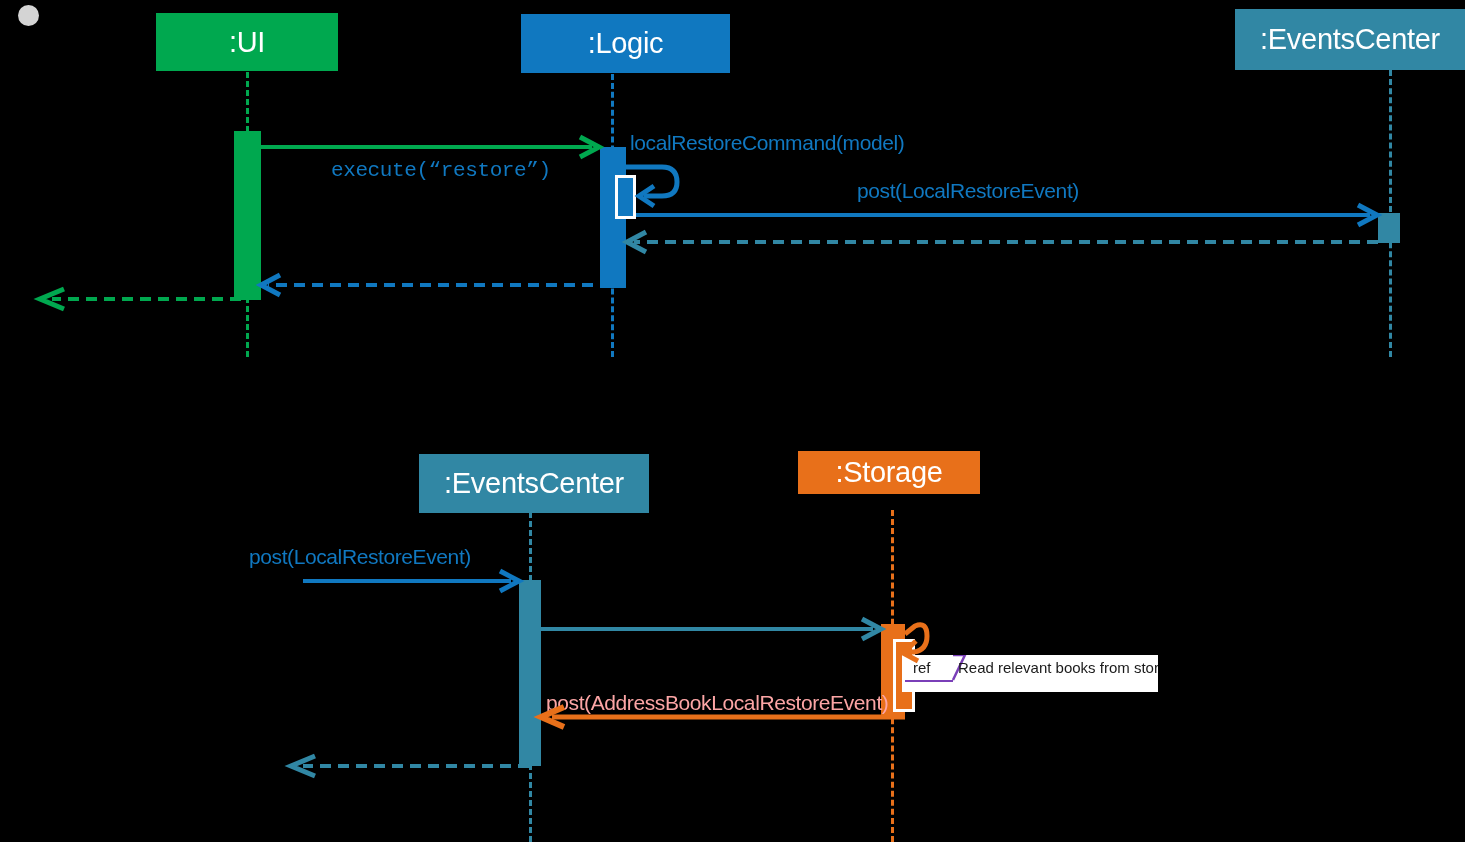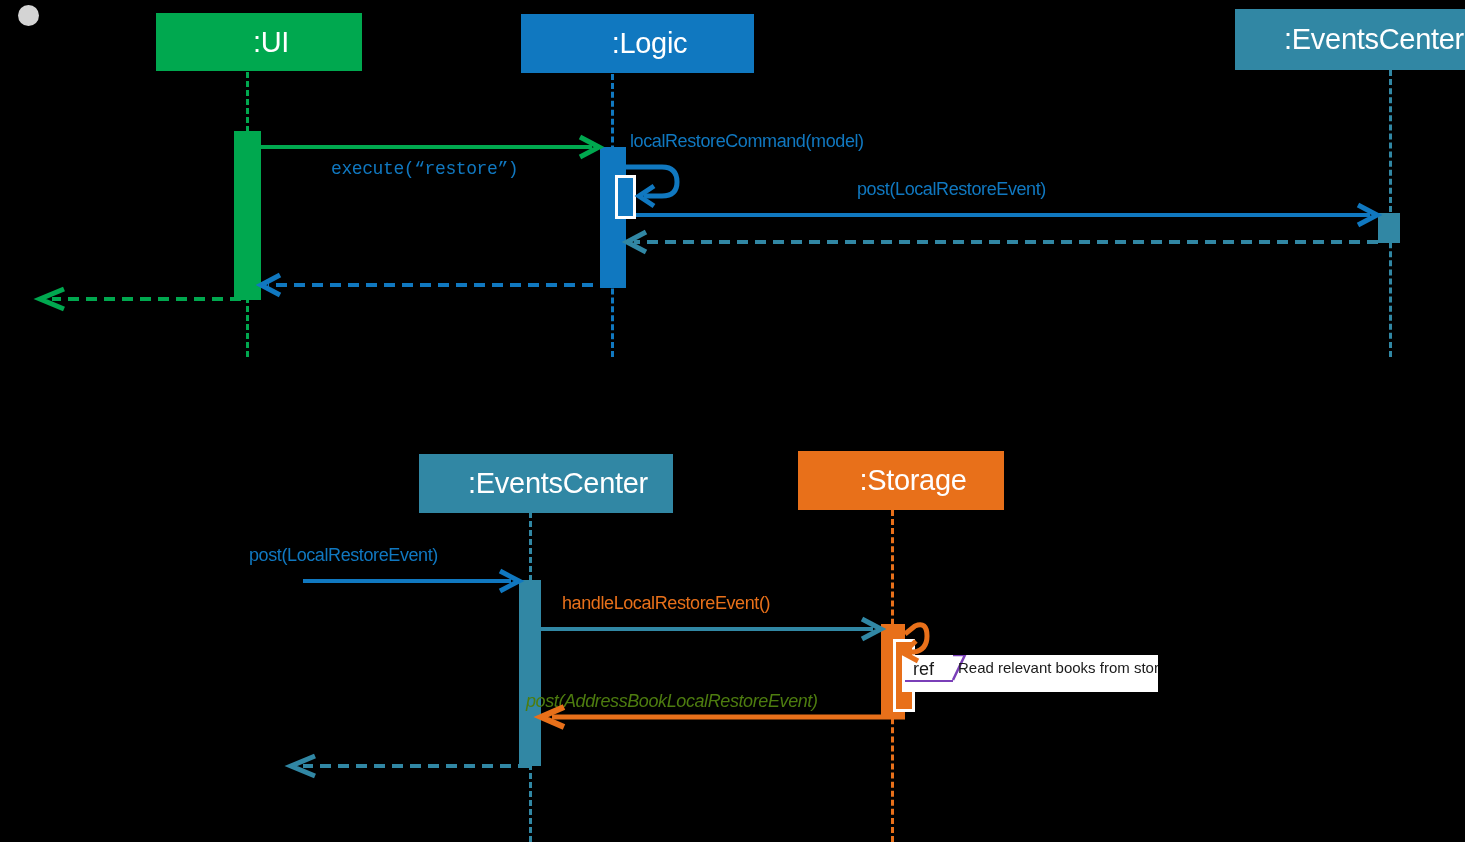--- a/index.html
+++ b/index.html
@@ -20,25 +20,24 @@
   .participant {
     position: absolute;
     display: flex;
     align-items: center;
     justify-content: center;
     color: #ffffff;
     font-size: 29px;
     font-family: "Liberation Sans", sans-serif;
     letter-spacing: -0.3px;
     white-space: nowrap;
-    padding-left: 24px;
   }
   .msg-label {
     position: absolute;
-    font-size: 18px;
+    font-size: 21px;
     font-family: "Liberation Sans", sans-serif;
     white-space: nowrap;
     letter-spacing: -0.4px;
   }
   .lifeline {
     position: absolute;
     width: 0;
     border-left-width: 3px;
     border-left-style: dashed;
   }
@@ -57,21 +56,21 @@
   .ref-frame {
     position: absolute;
     background: #ffffff;
     box-sizing: border-box;
     overflow: hidden;
   }
   .ref-tab {
     position: absolute;
     left: 0;
     top: 0;
-    font-size: 18px;
+    font-size: 15px;
     color: #1a1a1a;
     font-family: "Liberation Sans", sans-serif;
   }
   .ref-tab-underline {
     position: absolute;
     left: 3px;
     top: 25px;
     width: 48px;
     height: 0;
     border-top: 2px solid #7a3fb8;
@@ -132,27 +131,26 @@
   <div class="lifeline" style="left:529px; top:512px; height:330px; border-left-color:#3187a4;"></div>
   <div class="lifeline" style="left:891px; top:510px; height:332px; border-left-color:#e8701a;"></div>
 
   <div class="activation" style="left:519px; top:580px; width:22px; height:186px; background:#3187a4;"></div>
   <div class="activation" style="left:881px; top:624px; width:24px; height:94px; background:#e8701a;"></div>
   <div class="activation nested" style="left:893px; top:639px; width:22px; height:73px; background:#e8701a;"></div>
 
   <div class="participant" style="left:419px; top:454px; width:230px; height:59px; background:#3187a4;">
     <span>:EventsCenter</span>
   </div>
-  <div class="participant" style="left:798px; top:451px; width:182px; height:59px; background:#e8701a;">
+  <div class="participant" style="left:798px; top:451px; width:182px; height:43px; background:#e8701a;">
     <span>:Storage</span>
   </div>
 
   <div class="msg-label" style="left:249px; top:545px; color:#1078c0;">post(LocalRestoreEvent)</div>
-  <div class="msg-label" style="left:562px; top:593px; color:#e8701a;">handleLocalRestoreEvent()</div>
-  <div class="msg-label" style="left:526px; top:691px; color:#4d7c0f;font-style:italic;">post(AddressBookLocalRestoreEvent)</div>
+  <div class="msg-label" style="left:546px; top:691px; color:#fca5a5;">post(AddressBookLocalRestoreEvent)</div>
 
   <div class="ref-frame" style="left:902px; top:655px; width:256px; height:37px;">
     <div class="ref-tab" style="left:11px; top:4px;">ref</div>
     <div class="ref-tab-underline"></div>
     <svg class="ref-tab-slant" viewBox="0 0 18 27">
       <path d="M 3 0 L 15 0 L 3 25" fill="none" stroke="#7a3fb8" stroke-width="2.5"></path>
     </svg>
     <div class="ref-text" style="left:56px; top:4px;">Read relevant books from storage</div>
   </div>
 

